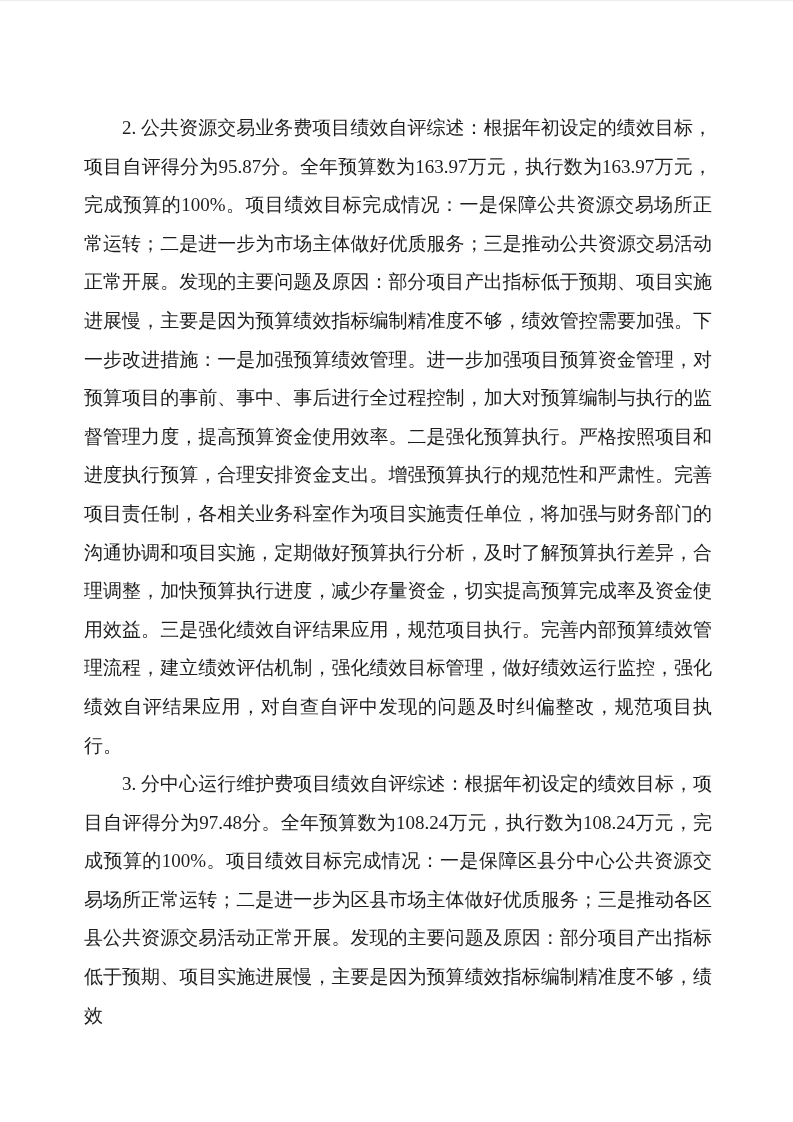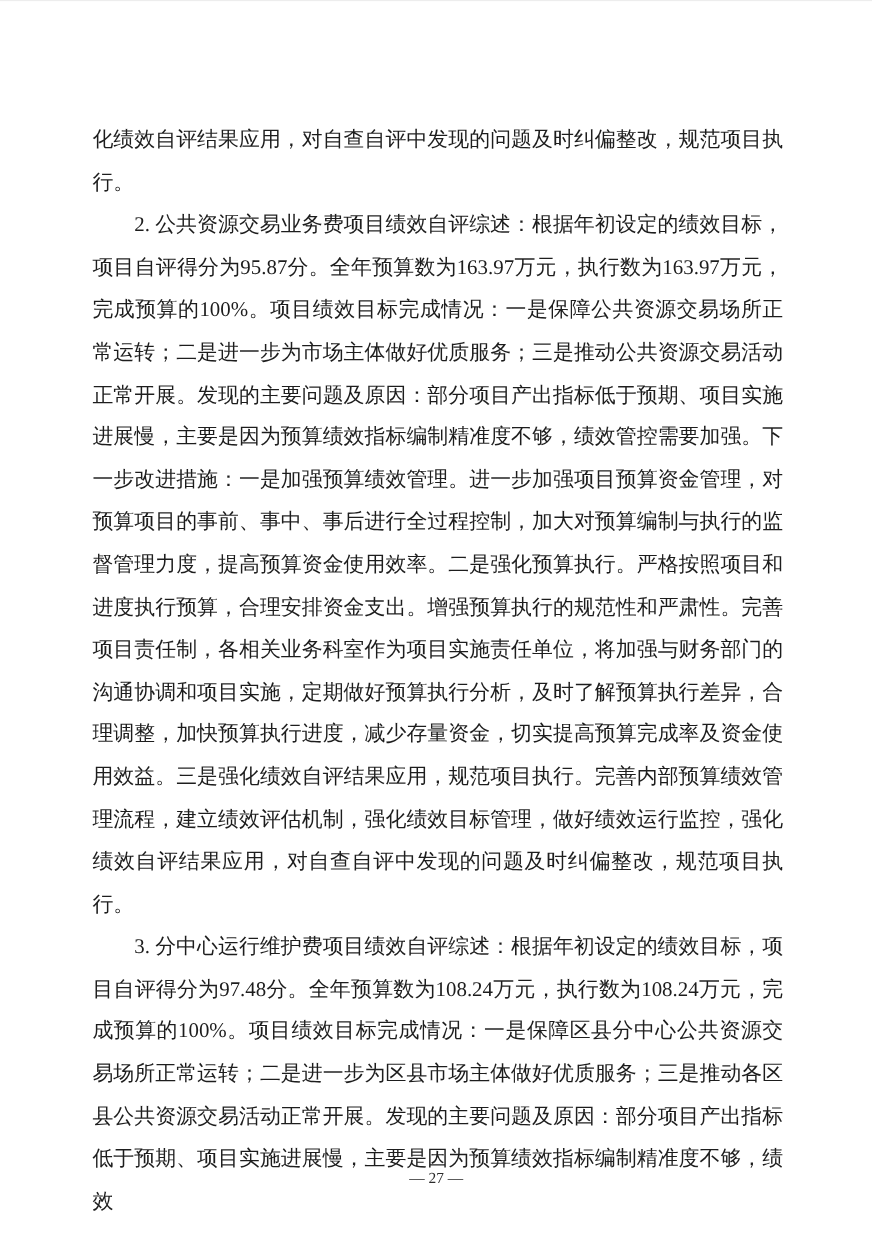--- a/index.html
+++ b/index.html
@@ -44,18 +44,16 @@
     font-size: 14px;
     line-height: 20px;
     color: #2a2a2a;
   }
 </style>
 </head>
 <body>
 
 <div class="page">
   <div class="content">
-    <p class="para">化绩效自评结果应用，对自查自评中发现的问题及时纠偏整改，规范项目执行。</p>
     <p class="para indent">2. 公共资源交易业务费项目绩效自评综述：根据年初设定的绩效目标，项目自评得分为95.87分。全年预算数为163.97万元，执行数为163.97万元，完成预算的100%。项目绩效目标完成情况：一是保障公共资源交易场所正常运转；二是进一步为市场主体做好优质服务；三是推动公共资源交易活动正常开展。发现的主要问题及原因：部分项目产出指标低于预期、项目实施进展慢，主要是因为预算绩效指标编制精准度不够，绩效管控需要加强。下一步改进措施：一是加强预算绩效管理。进一步加强项目预算资金管理，对预算项目的事前、事中、事后进行全过程控制，加大对预算编制与执行的监督管理力度，提高预算资金使用效率。二是强化预算执行。严格按照项目和进度执行预算，合理安排资金支出。增强预算执行的规范性和严肃性。完善项目责任制，各相关业务科室作为项目实施责任单位，将加强与财务部门的沟通协调和项目实施，定期做好预算执行分析，及时了解预算执行差异，合理调整，加快预算执行进度，减少存量资金，切实提高预算完成率及资金使用效益。三是强化绩效自评结果应用，规范项目执行。完善内部预算绩效管理流程，建立绩效评估机制，强化绩效目标管理，做好绩效运行监控，强化绩效自评结果应用，对自查自评中发现的问题及时纠偏整改，规范项目执行。</p>
     <p class="para indent">3. 分中心运行维护费项目绩效自评综述：根据年初设定的绩效目标，项目自评得分为97.48分。全年预算数为108.24万元，执行数为108.24万元，完成预算的100%。项目绩效目标完成情况：一是保障区县分中心公共资源交易场所正常运转；二是进一步为区县市场主体做好优质服务；三是推动各区县公共资源交易活动正常开展。发现的主要问题及原因：部分项目产出指标低于预期、项目实施进展慢，主要是因为预算绩效指标编制精准度不够，绩效</p>
   </div>
-  <div class="footer">— 27 —</div>
 </div>
 
 </body></html>

